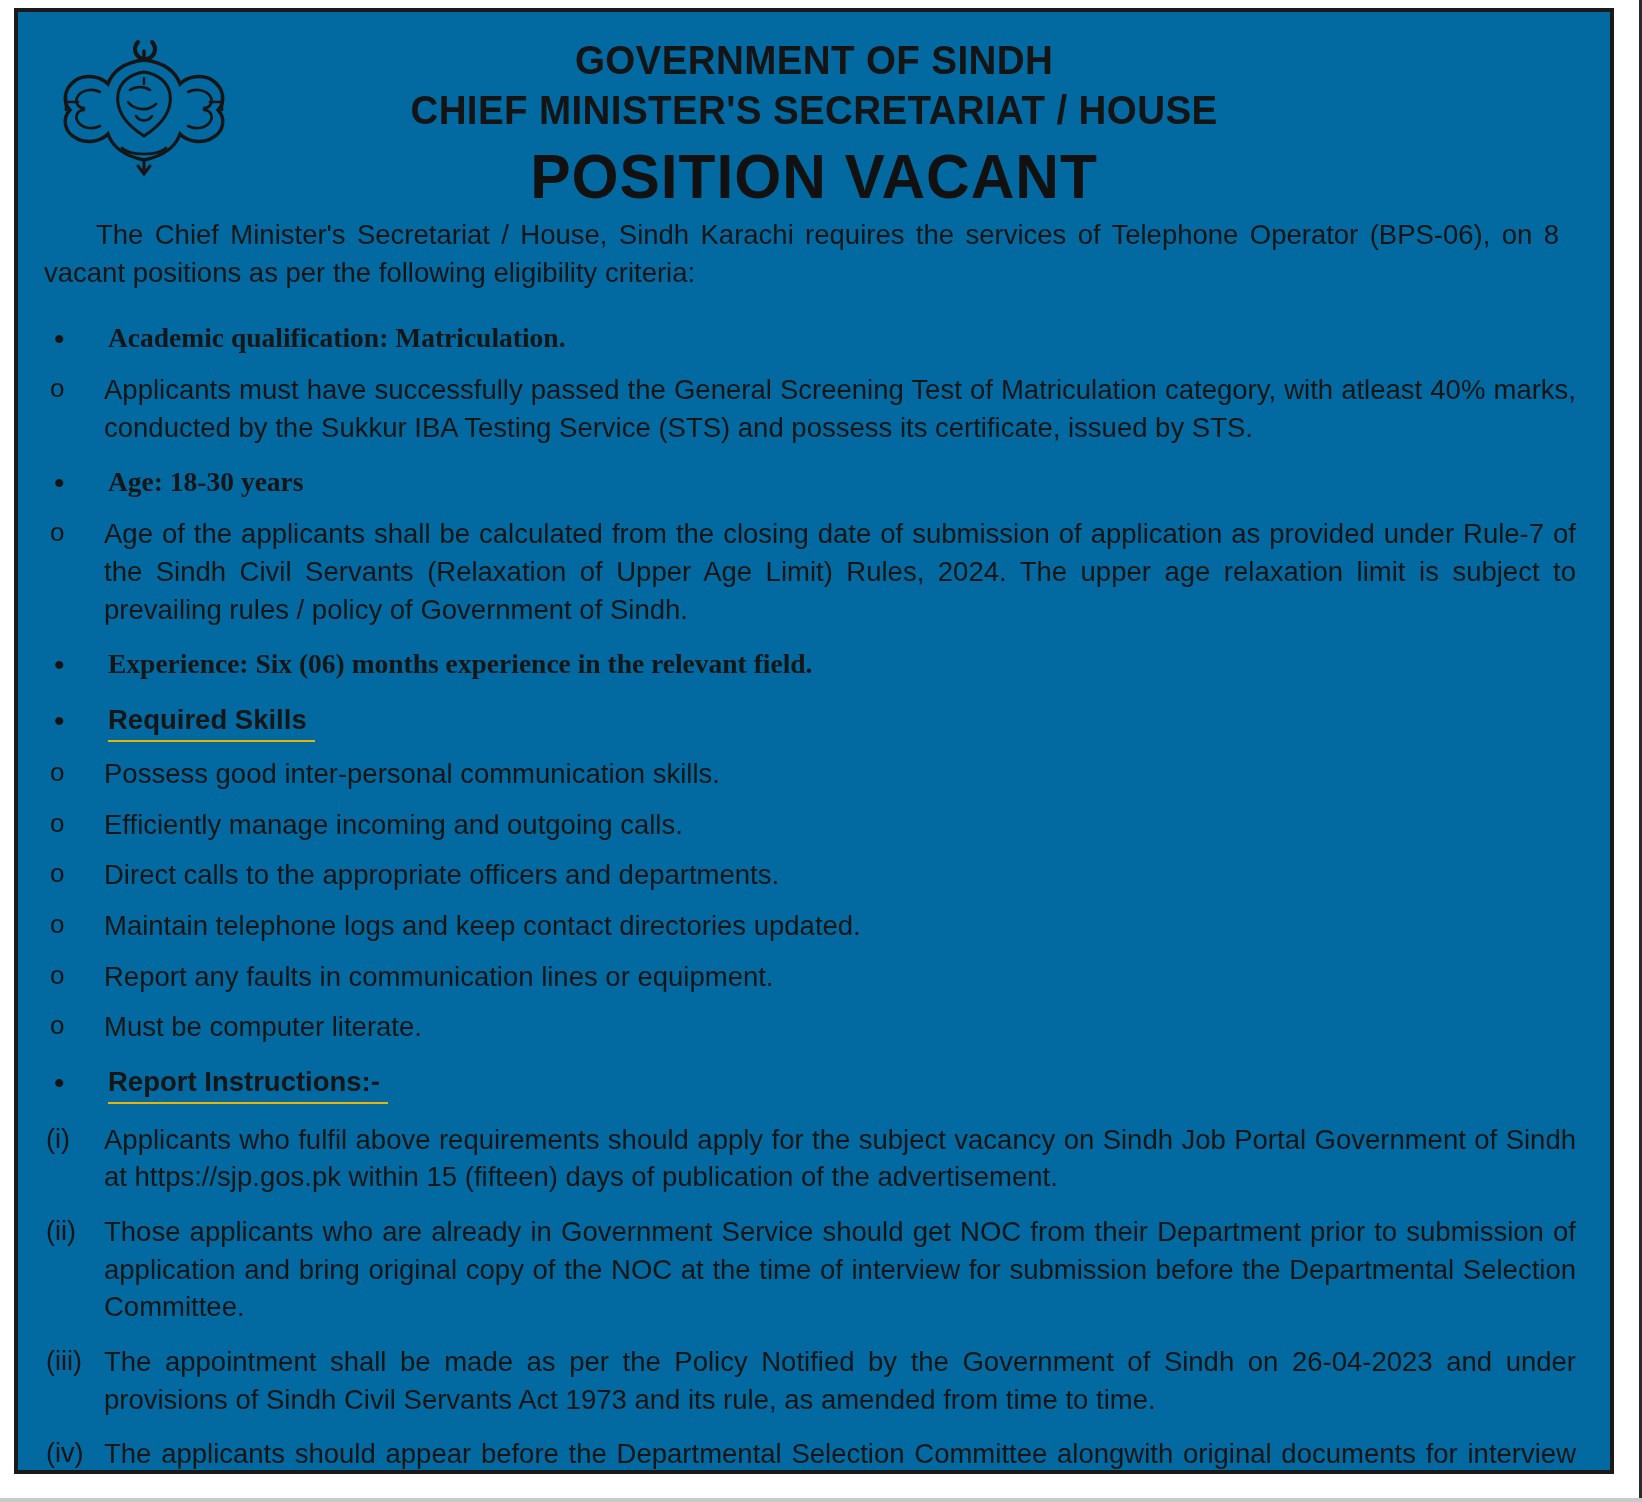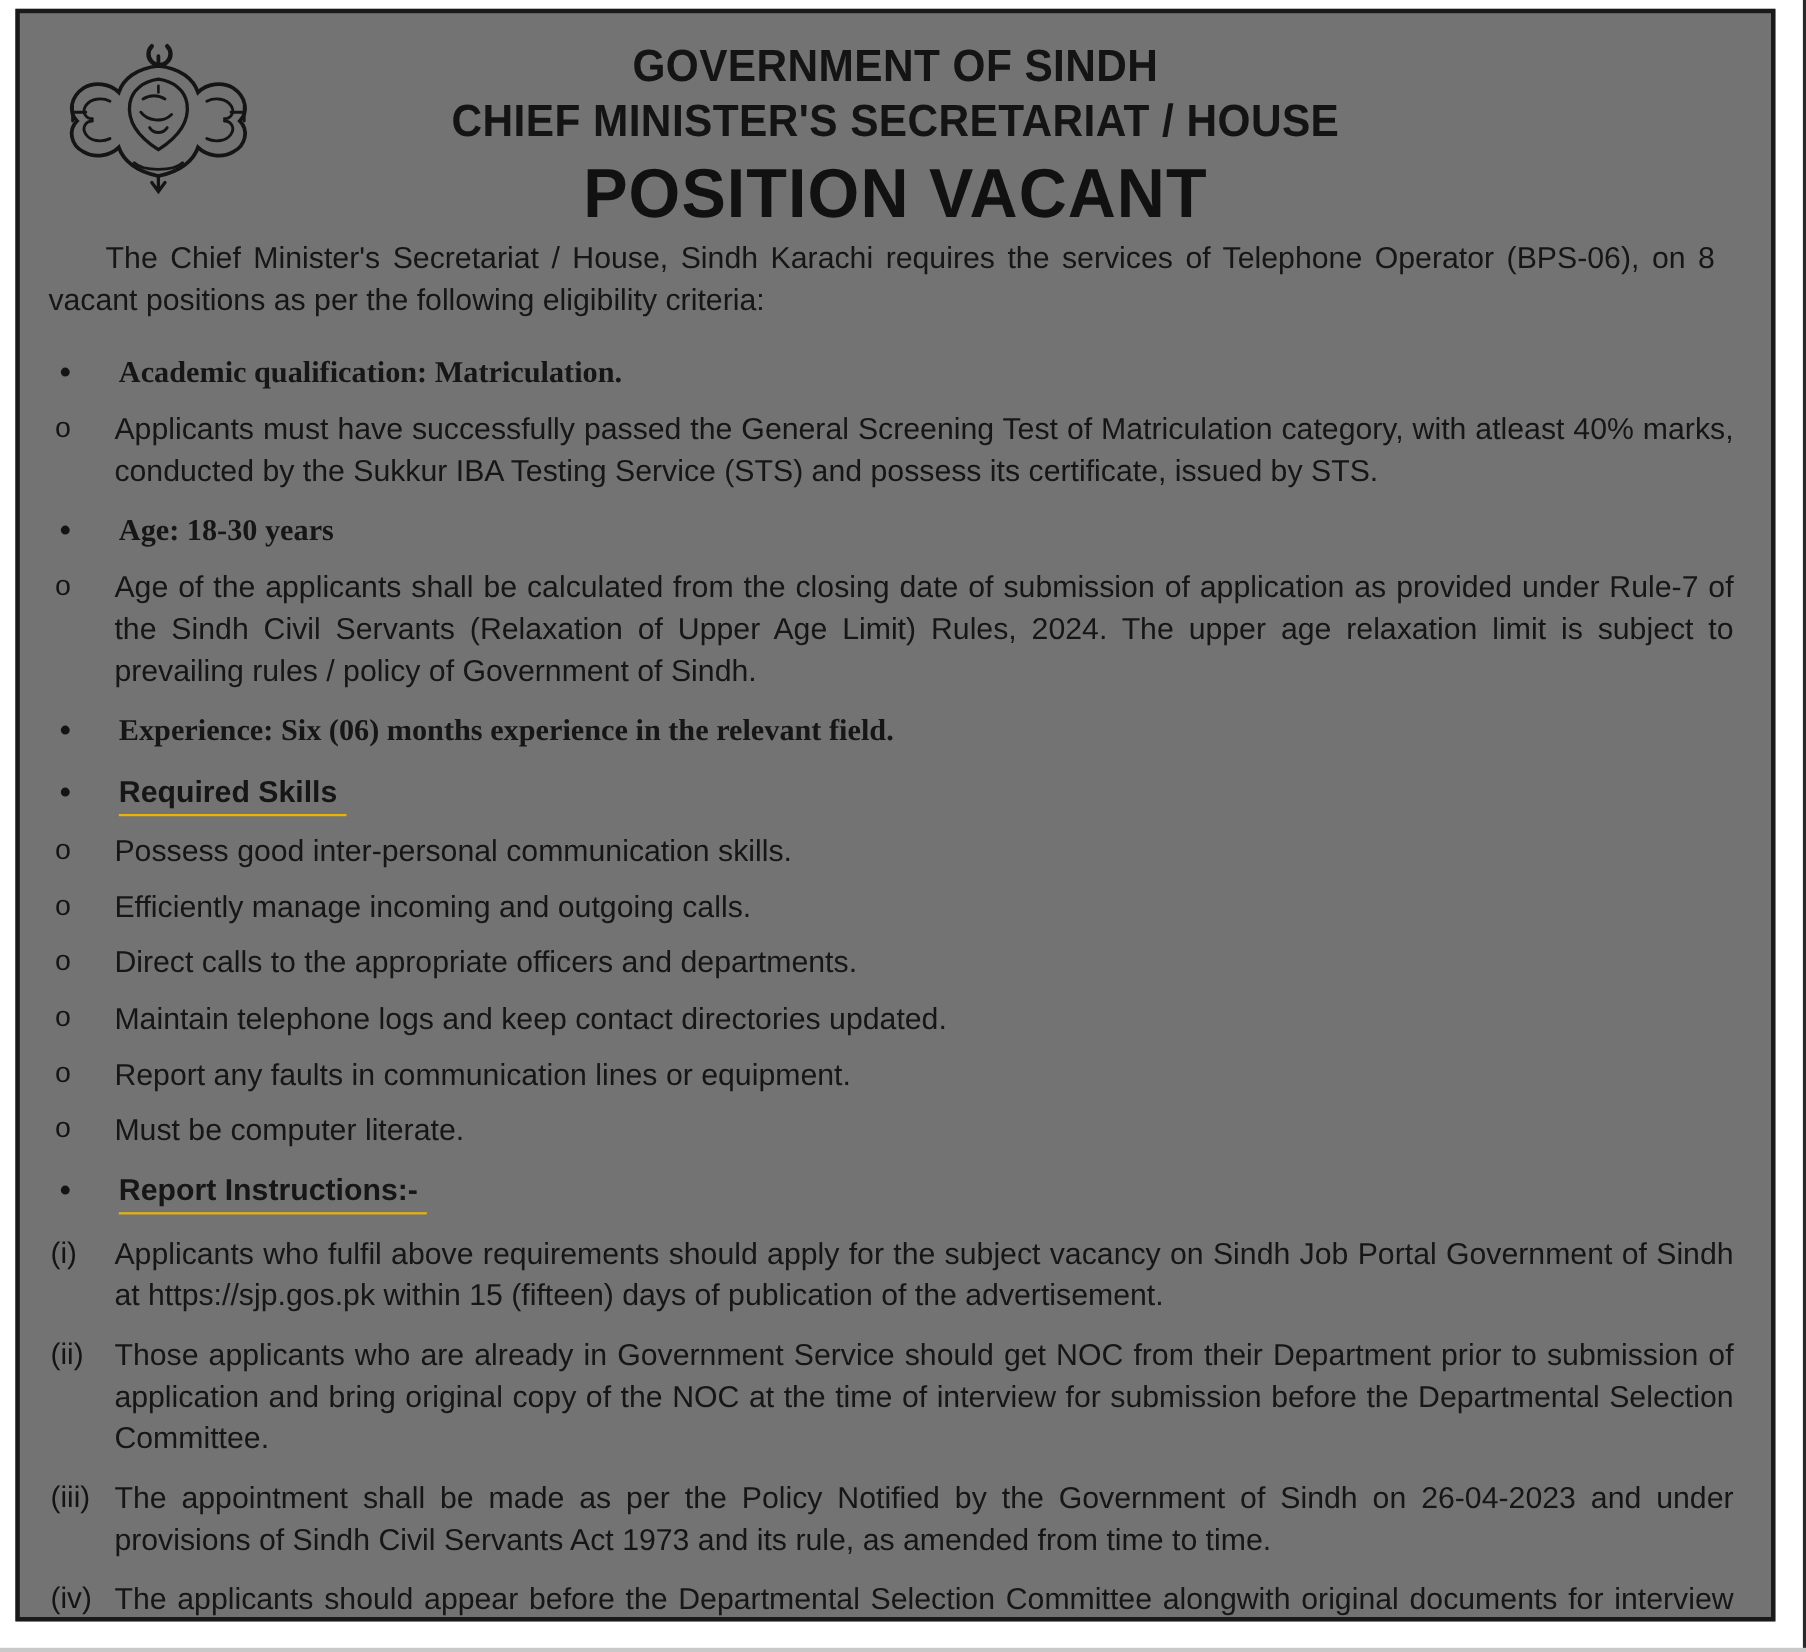--- a/index.html
+++ b/index.html
@@ -44,21 +44,21 @@
 
   
   #ad-frame {
     position: absolute;
     left: 14px;
     top: 8px;
     width: 1600px;
     height: 1466px;
     border: 4px solid #1a1a1a;
     box-sizing: border-box;
-    background: #737373;
+    background: #0369a1;
     overflow: hidden;
   }
 
   
   #header {
     position: relative;
     padding: 14px 0 4px 0;
     height: 182px;
     box-sizing: border-box;
   }

